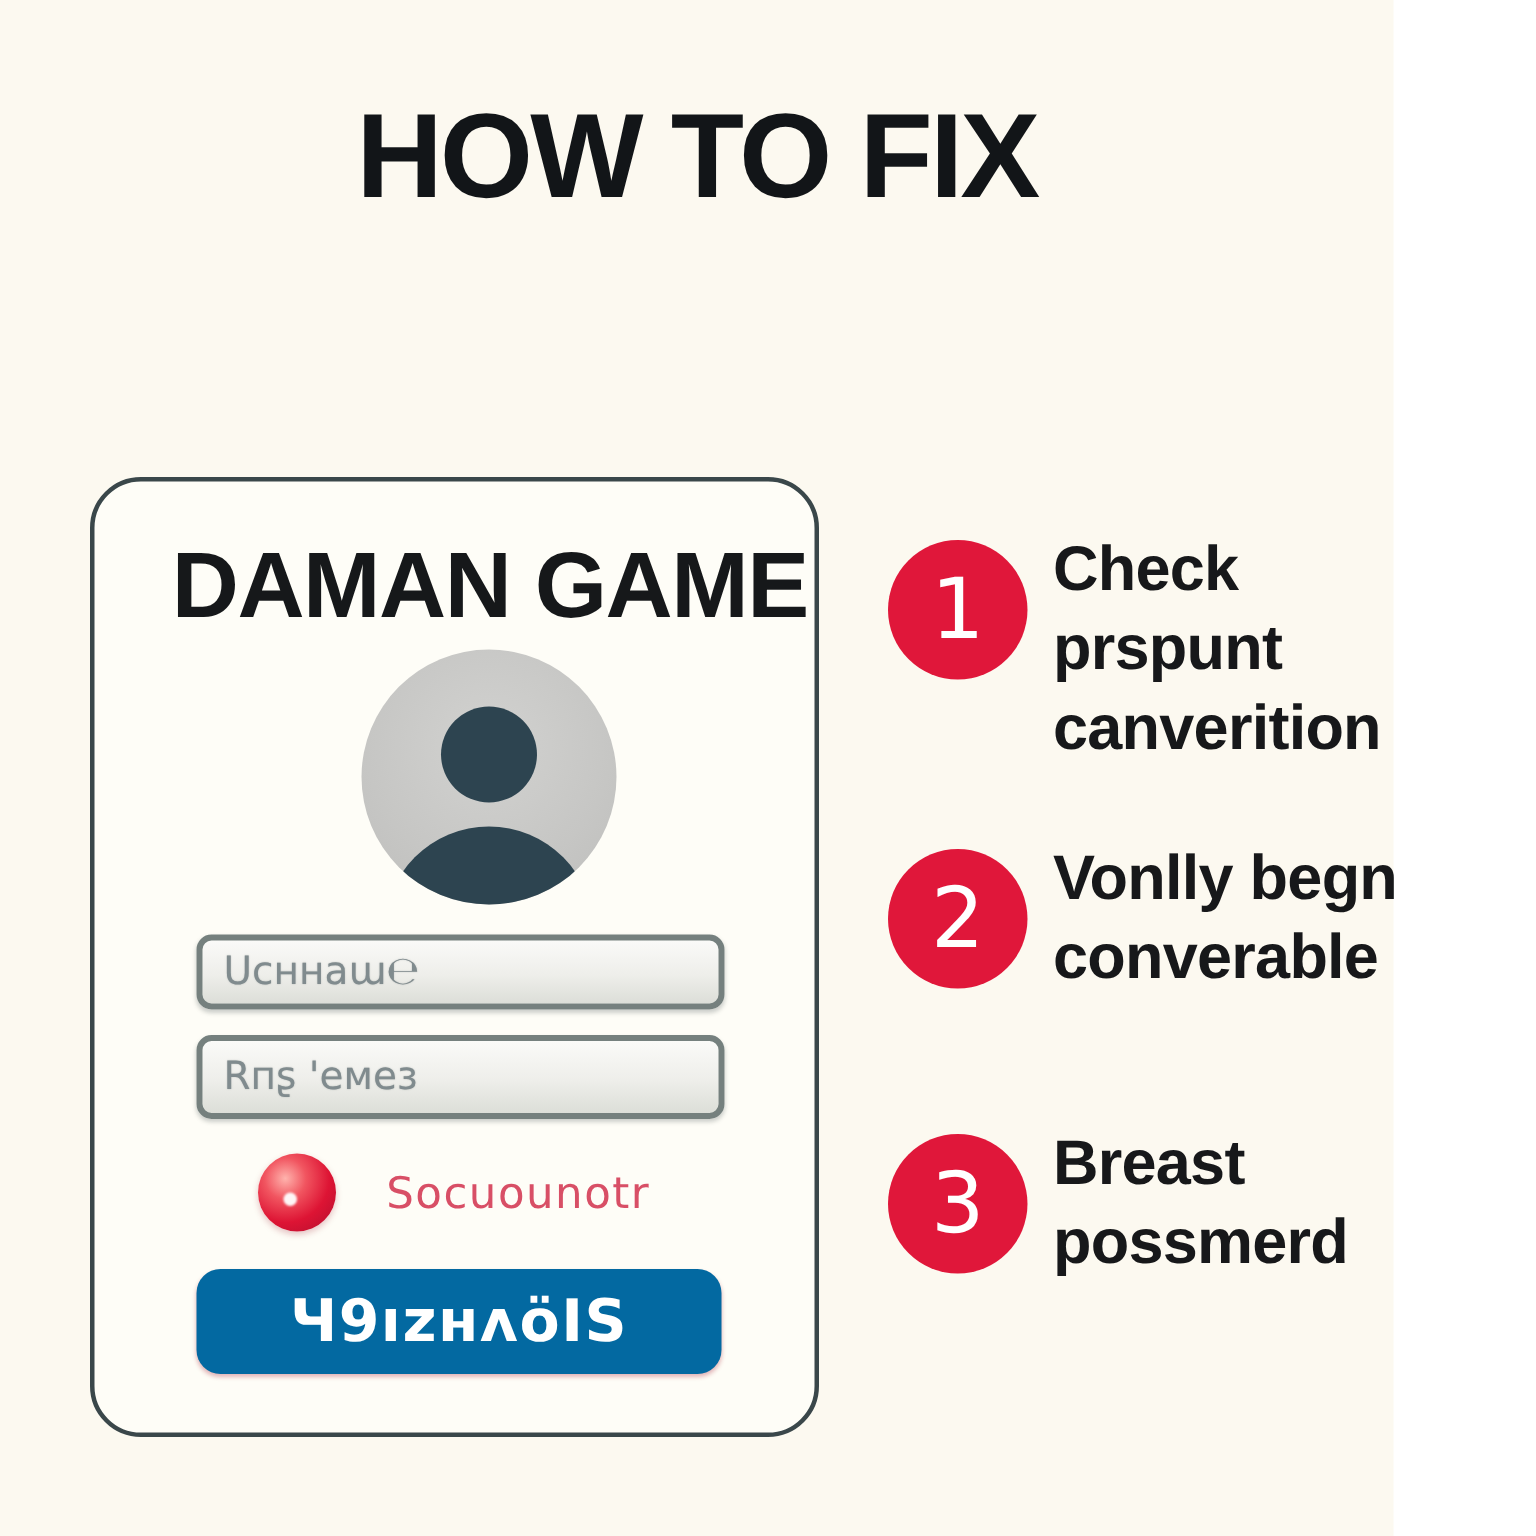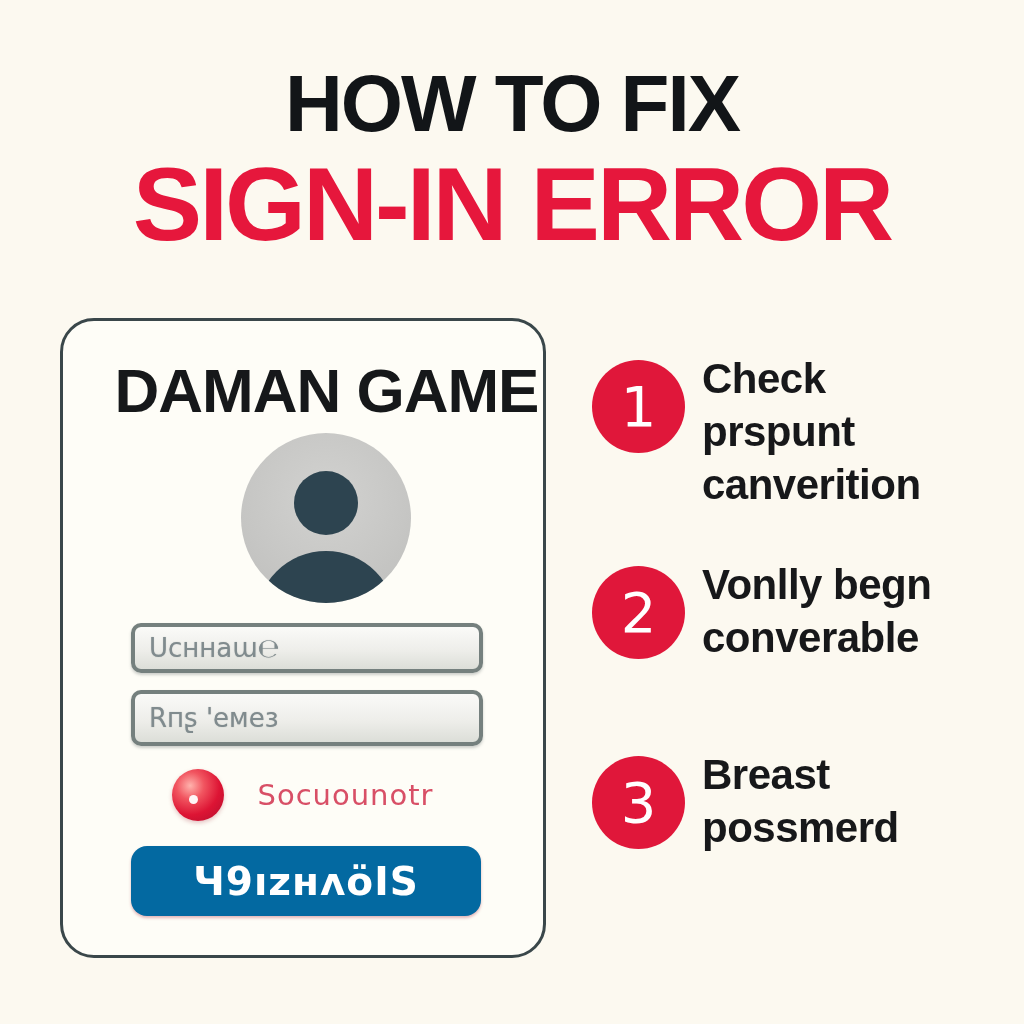--- a/index.html
+++ b/index.html
@@ -1,17 +1,17 @@
 <!DOCTYPE html>
 <html><head>
 <meta charset="utf-8">
 <style>
   html,body{margin:0;padding:0;}
   body{width:1024px;height:1024px;overflow:hidden;font-family:"Liberation Sans",sans-serif;}
-  .canvas{position:relative;width:1024px;height:1024px;background:#fcf9f0;}
+  .canvas{position:relative;width:929px;height:1024px;background:#fcf9f0;}
 
   
   .title1{
     position:absolute;top:62px;left:0;right:0;text-align:center;
     font-size:80px;line-height:84px;font-weight:bold;letter-spacing:-2px;color:#121518;
   }
   .title2{
     position:absolute;top:150px;left:0;right:0;text-align:center;
     font-size:104px;line-height:108px;font-weight:bold;letter-spacing:-3px;color:#e6173c;
   }
@@ -94,21 +94,20 @@
     font-size:42px;line-height:53px;font-weight:bold;letter-spacing:-0.5px;
     color:#17181a;white-space:pre-line;width:330px;
   }
 </style>
 </head>
 <body>
 
 <div class="canvas">
 
   <div class="title1">HOW TO FIX</div>
-  <div class="title2">SIGN-IN ERROR</div>
 
   <div class="card">
 
     <div class="card-title">DAMAN GAME</div>
 
     <div class="avatar">
       <div class="head"></div>
       <div class="shoulders"></div>
     </div>
 

